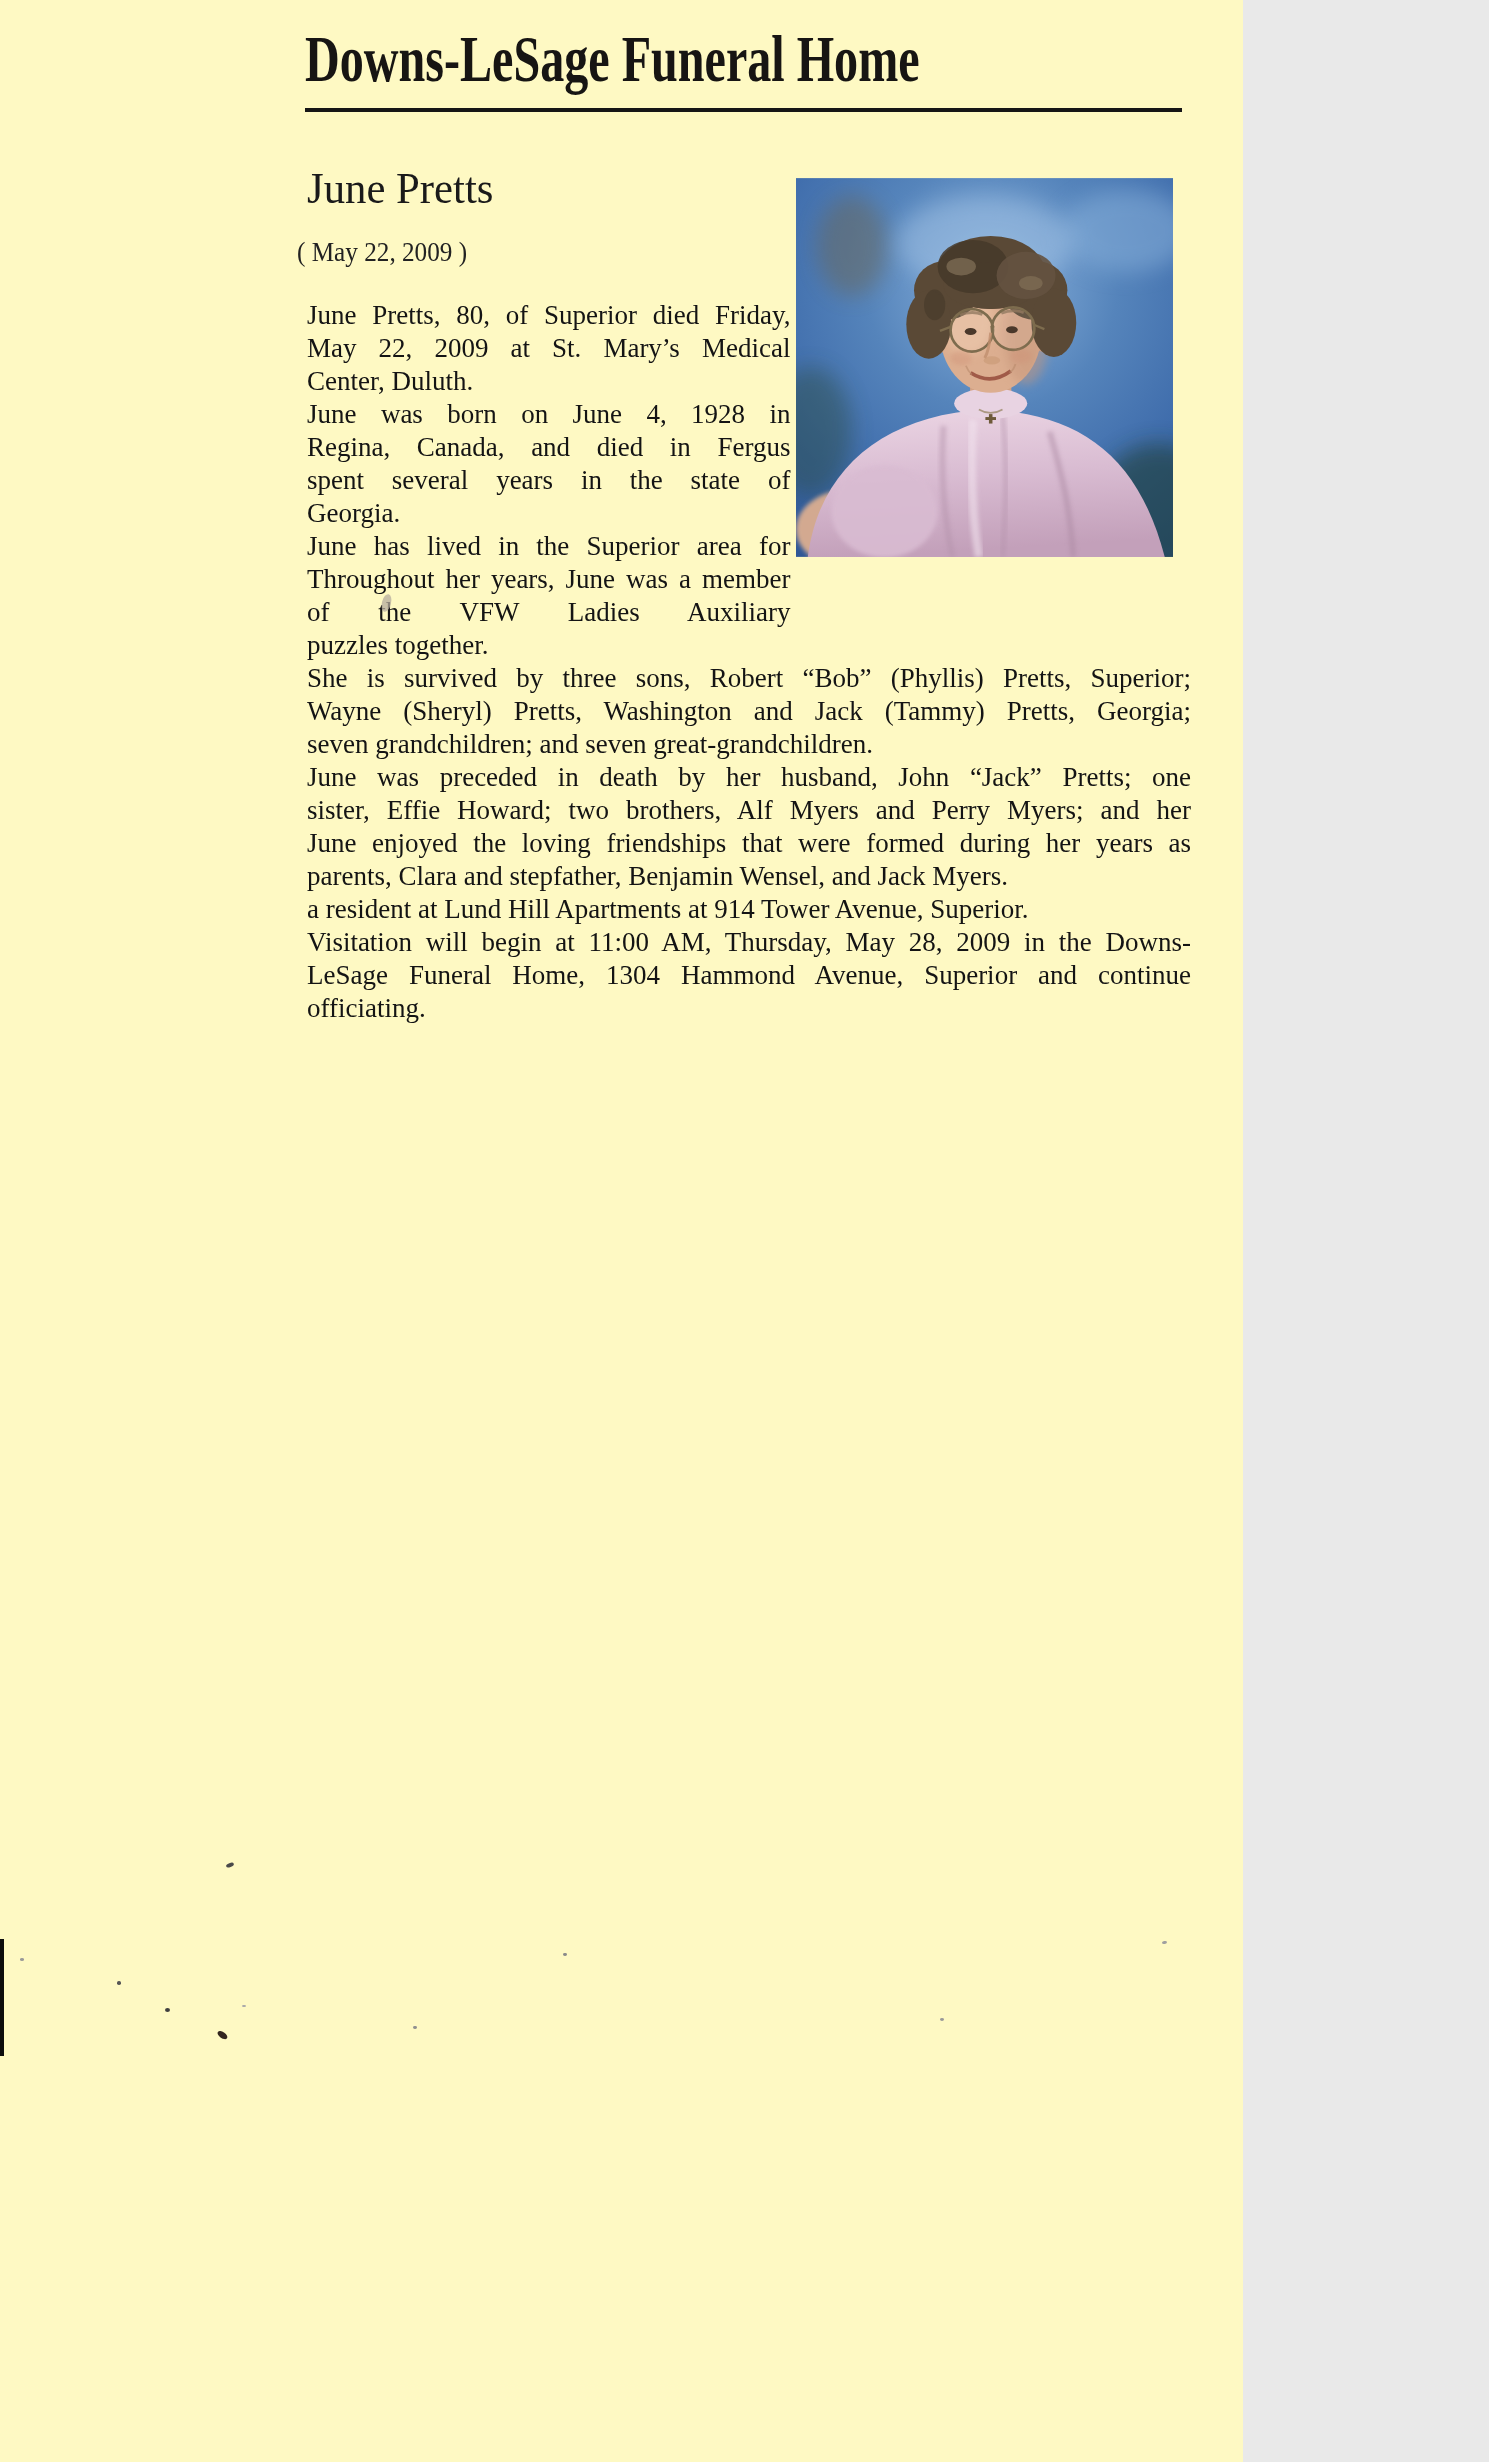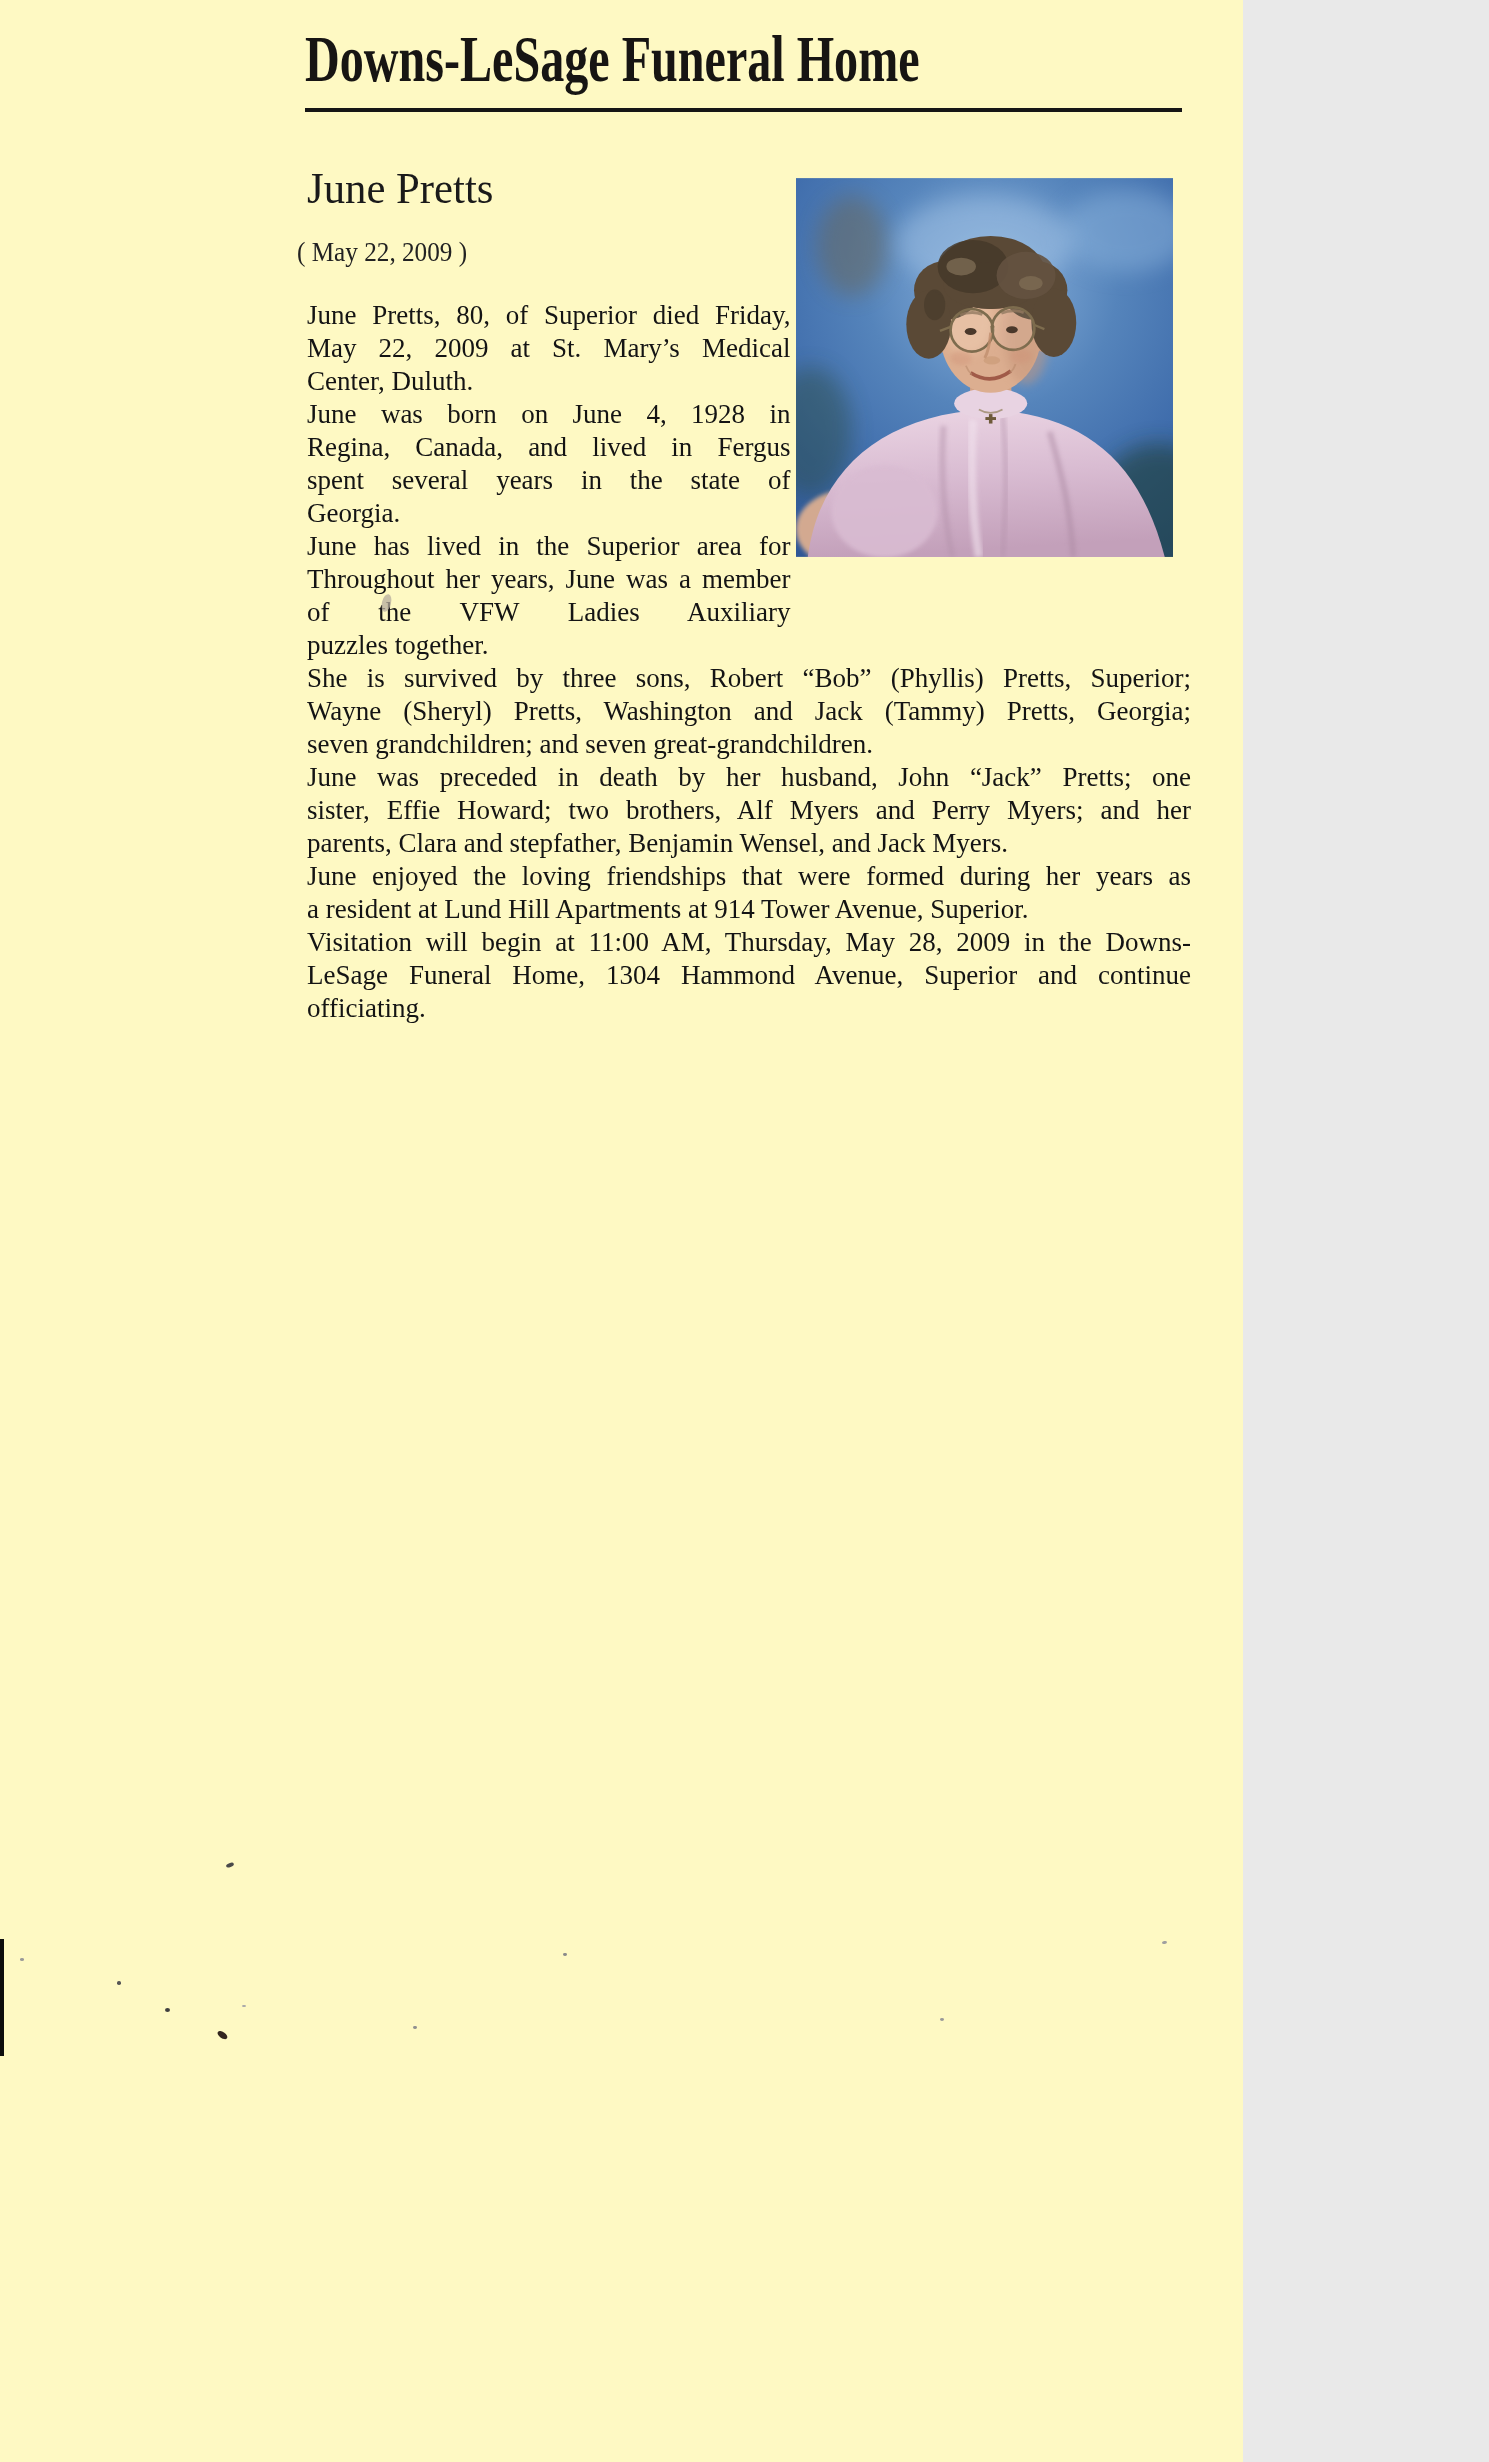--- a/index.html
+++ b/index.html
@@ -138,33 +138,33 @@
         <path d="M 310 392 Q 330 404 350 392" stroke="#9b8a6a" stroke-width="3" fill="none" opacity="0.8"></path>
         <rect x="327" y="400" width="6" height="16" fill="#6e5a3a"></rect>
         <rect x="321" y="405" width="18" height="5" fill="#6e5a3a"></rect>
       </svg>
     </div>
 
   <div class="line">June Pretts, 80, of Superior died Friday,</div>
       <div class="line">May 22, 2009 at St. Mary’s Medical</div>
       <div class="line para-end">Center, Duluth.</div>
       <div class="line">June was born on June 4, 1928 in</div>
-      <div class="line">Regina, Canada, and lived in Fergus</div>
+      <div class="line">Regina, Canada, and died in Fergus</div>
       <div class="line">spent several years in the state of</div>
       <div class="line para-end">Georgia.</div>
       <div class="line">June has lived in the Superior area for</div>
       <div class="line">Throughout her years, June was a member of the VFW Ladies Auxiliary</div>
       <div class="line para-end">puzzles together.</div>
       <div class="line">She is survived by three sons, Robert “Bob” (Phyllis) Pretts, Superior;</div>
       <div class="line">Wayne (Sheryl) Pretts, Washington and Jack (Tammy) Pretts, Georgia;</div>
       <div class="line para-end">seven grandchildren; and seven great-grandchildren.</div>
       <div class="line">June was preceded in death by her husband, John “Jack” Pretts; one</div>
       <div class="line">sister, Effie Howard; two brothers, Alf Myers and Perry Myers; and her</div>
+      <div class="line">June enjoyed the loving friendships that were formed during her years as</div>
       <div class="line para-end">parents, Clara and stepfather, Benjamin Wensel, and Jack Myers.</div>
-      <div class="line">June enjoyed the loving friendships that were formed during her years as</div>
       <div class="line para-end">a resident at Lund Hill Apartments at 914 Tower Avenue, Superior.</div>
       <div class="line">Visitation will begin at 11:00 AM, Thursday, May 28, 2009 in the Downs-</div>
       <div class="line">LeSage Funeral Home, 1304 Hammond Avenue, Superior and continue</div>
       <div class="line para-end">officiating.</div>
     </div>
 
   <div class="smudge"></div>
   <div class="scan-bar"></div>
 <div class="speck" style="left: 226px; top: 1863px; width: 8.3px; height: 4.1px; background: rgb(74, 74, 74); transform: rotate(-20deg);"></div>
     <div class="speck" style="left: 19.5px; top: 1958px; width: 4.7px; height: 2.9px; background: rgb(154, 154, 154); transform: rotate(0deg);"></div>

